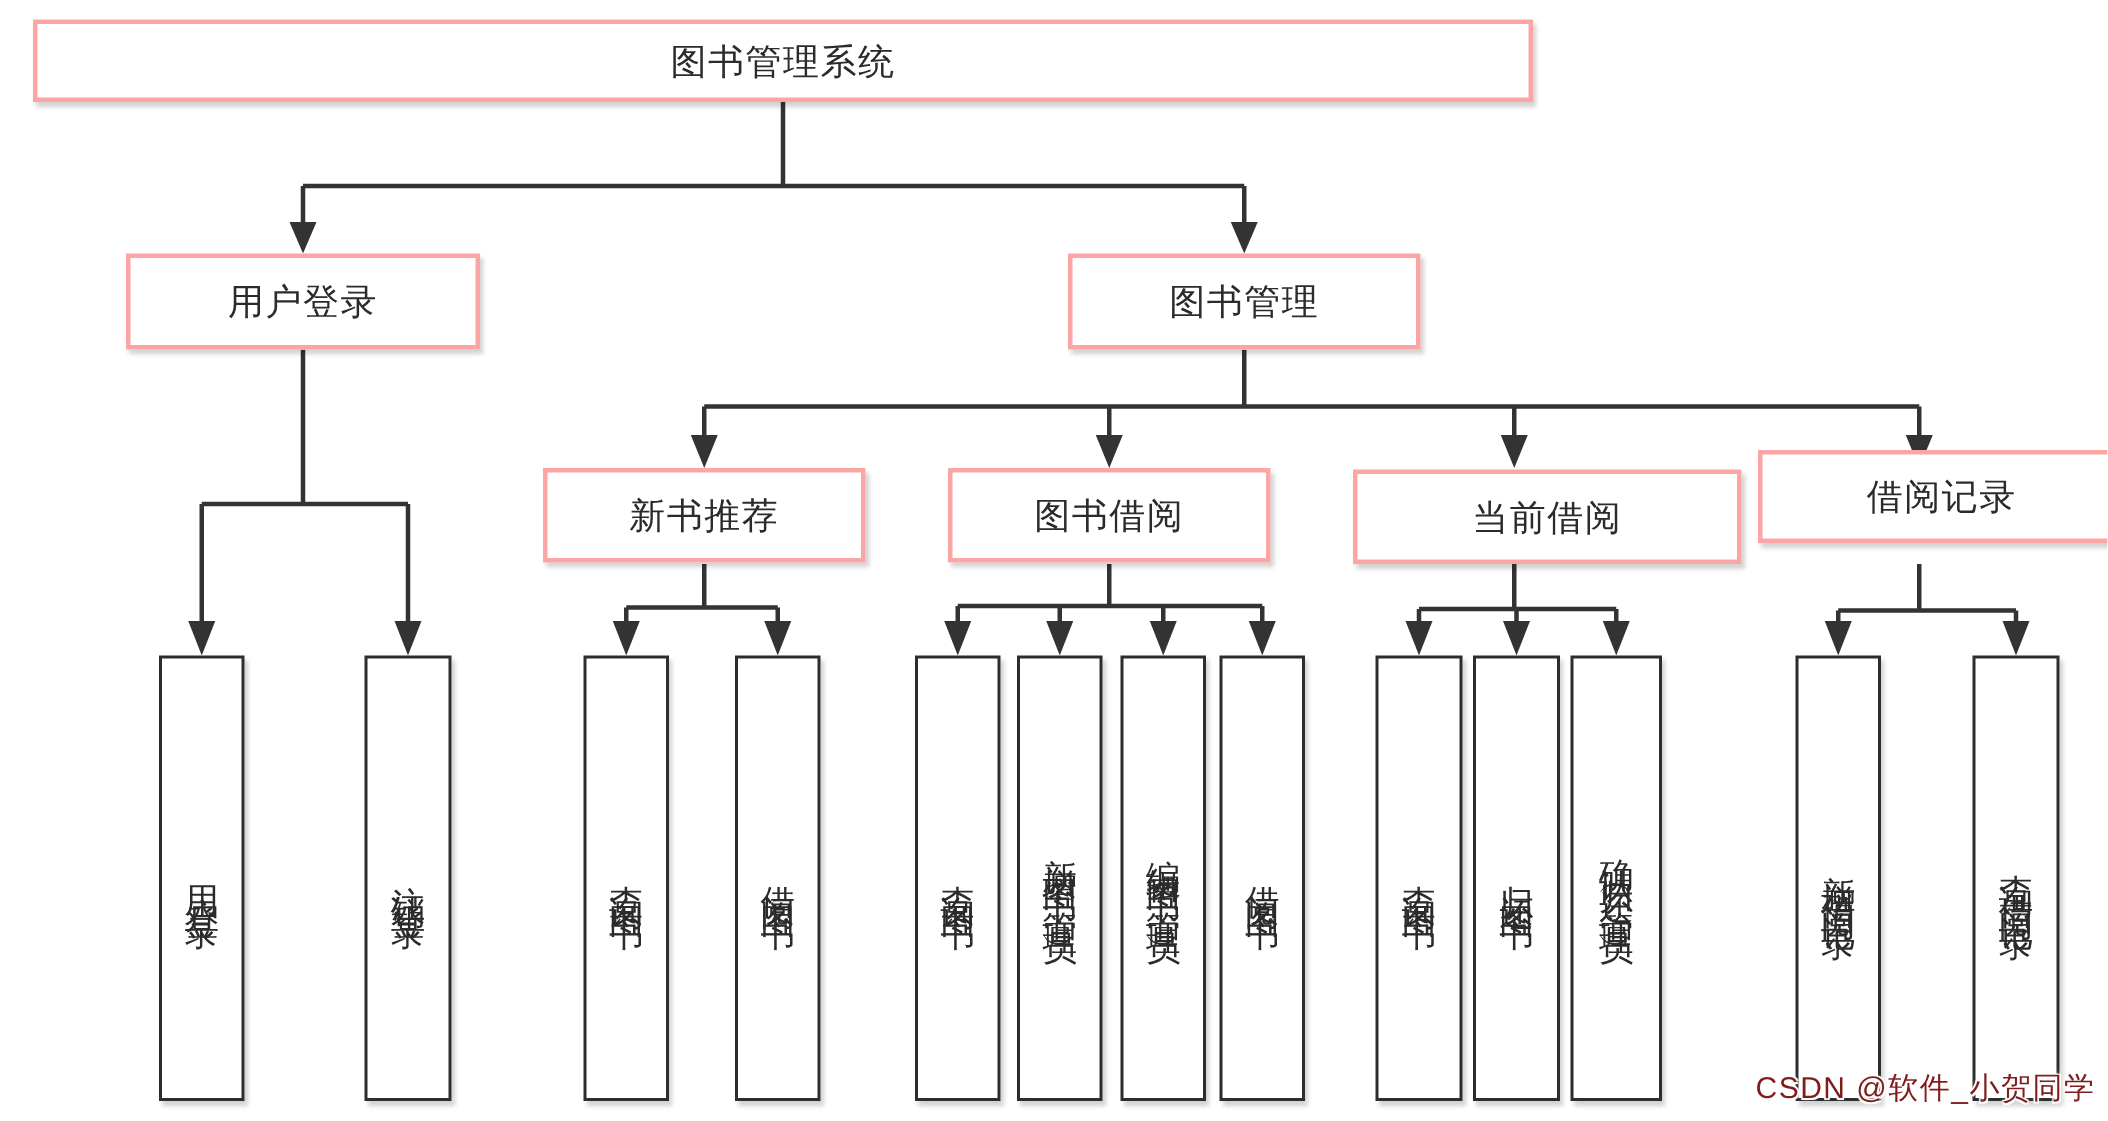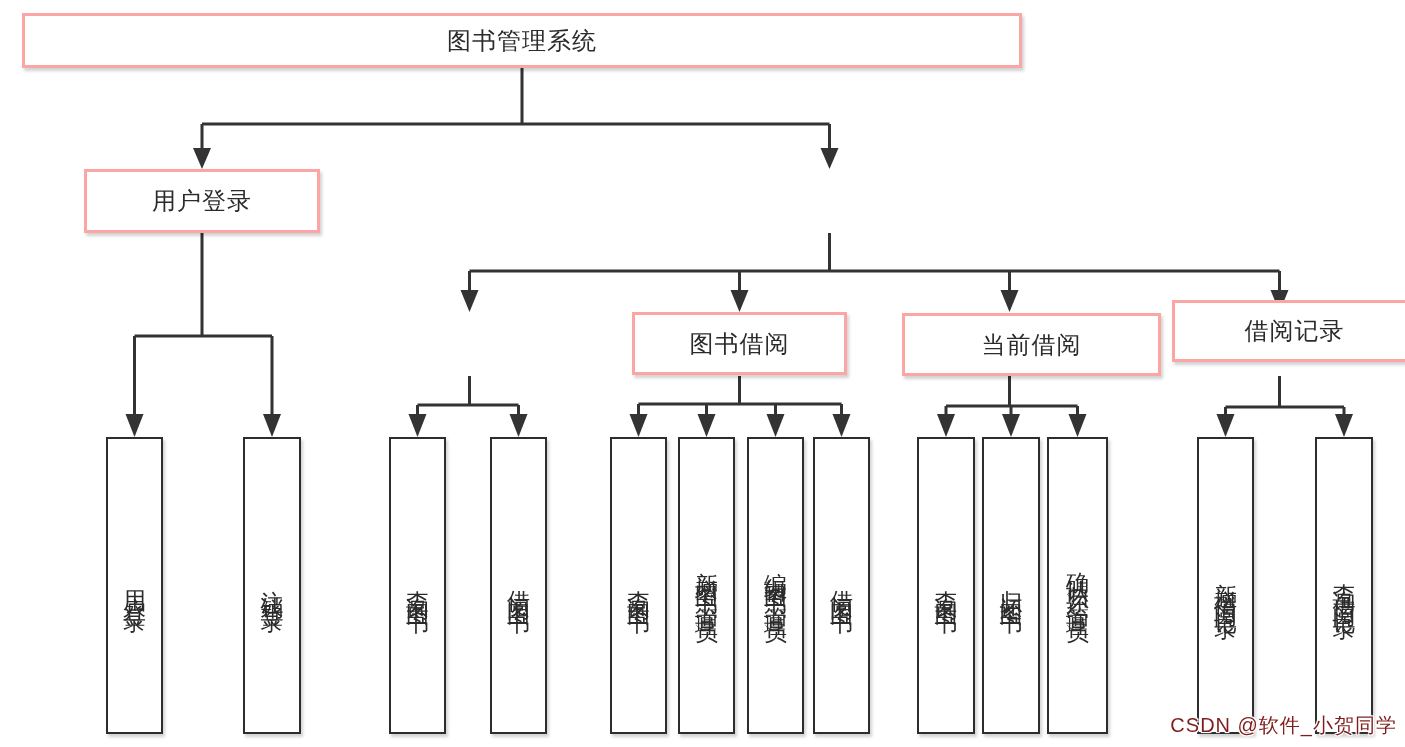--- a/index.html
+++ b/index.html
@@ -101,21 +101,27 @@
     </g>
   </svg>
 
   <div class="node" style="left:22px; top:13px; width:1000px; height:55px;">
     <span class="lbl">图书管理系统</span>
   </div>
 
   <div class="node" style="left:84px; top:169px; width:236px; height:64px;">
     <span class="lbl">用户登录</span>
   </div>
+  <div class="node" style="left:712px; top:169px; width:235px; height:64px;">
+    <span class="lbl">图书管理</span>
+  </div>
 
+  <div class="node" style="left:362px; top:312px; width:215px; height:63px;">
+    <span class="lbl">新书推荐</span>
+  </div>
   <div class="node" style="left:632px; top:312px; width:215px; height:63px;">
     <span class="lbl">图书借阅</span>
   </div>
   <div class="node" style="left:902px; top:313px; width:259px; height:63px;align-items:center;">
     <span class="lbl">当前借阅</span>
   </div>
   <div class="node" style="left:1172px; top:300px; width:245px; height:62px;">
     <span class="lbl">借阅记录</span>
   </div>
 

